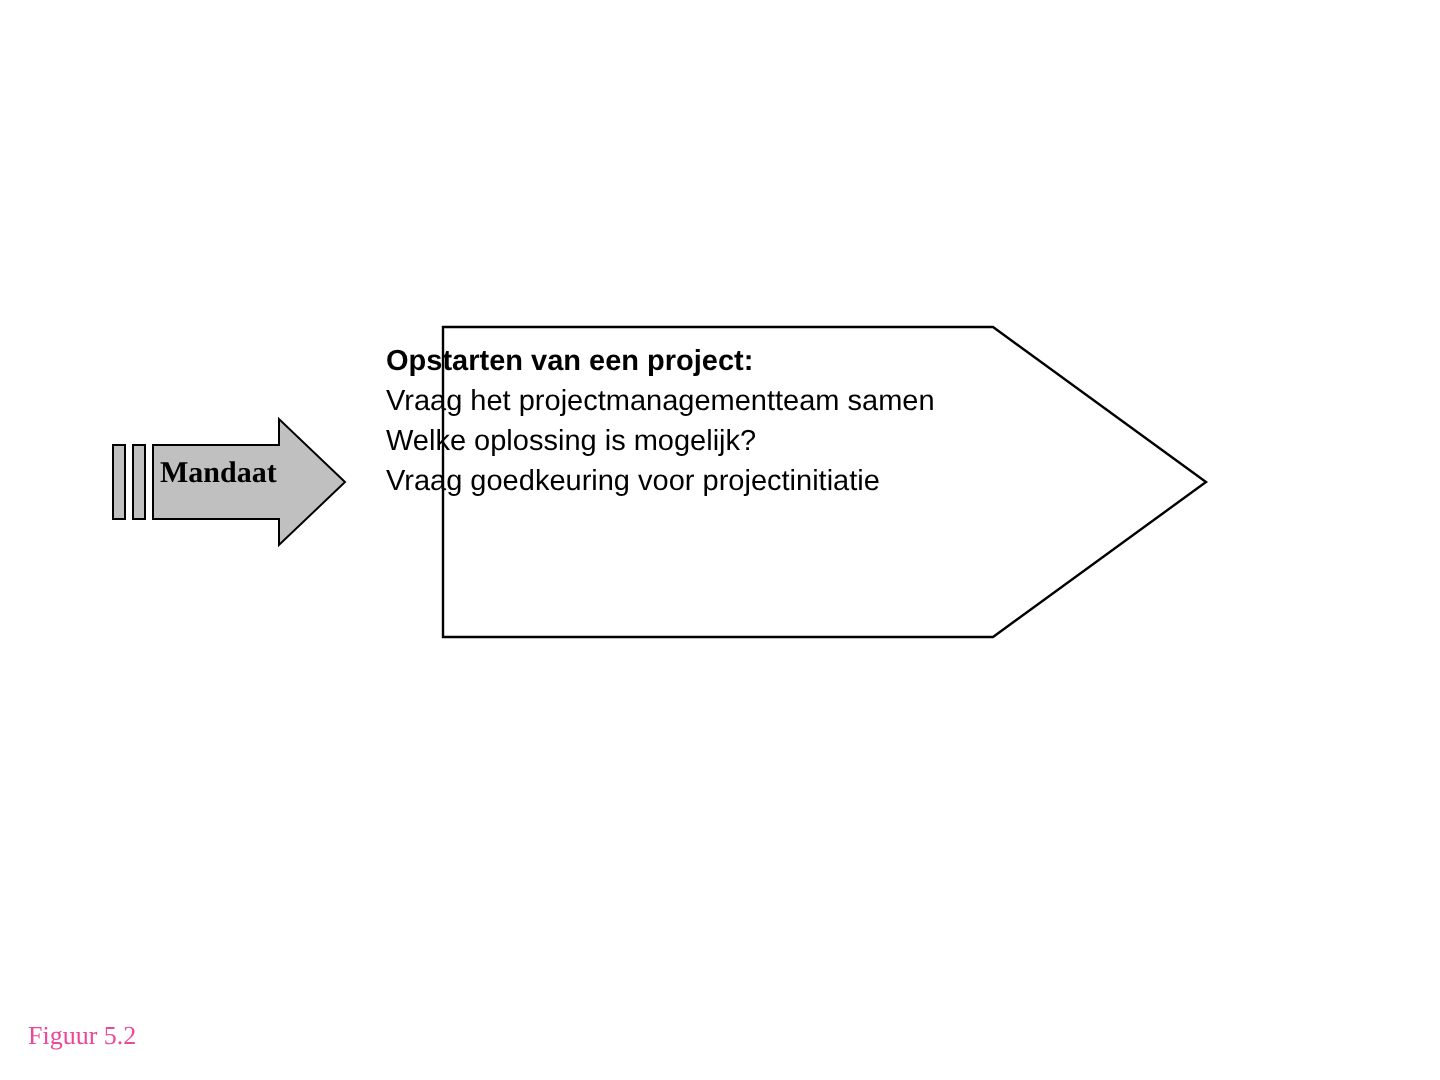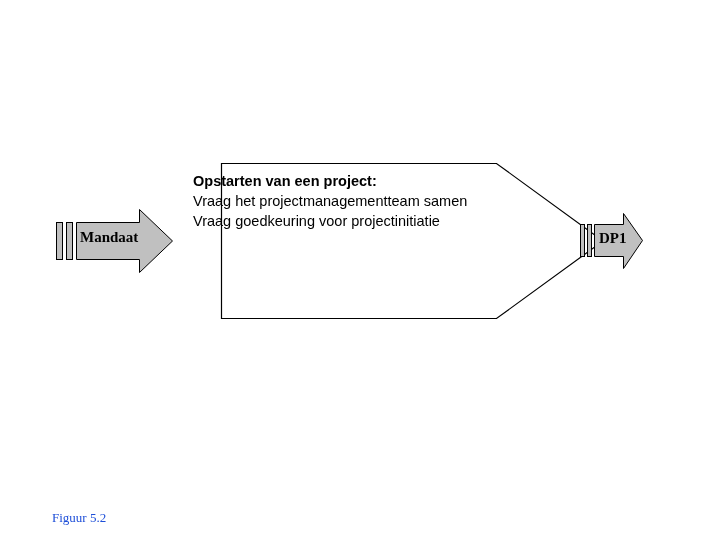--- a/index.html
+++ b/index.html
@@ -84,23 +84,22 @@
     font-weight: bold;
   }
 
   
   #caption {
     position: absolute;
     left: 14px;
     top: 510px;
     font-family: "Liberation Serif", serif;
     font-size: 13px;
-    color: #1d4ed8;
+    color: #ec4899;
     white-space: nowrap;
-    margin-left: 38px;
   }
 </style>
 </head>
 <body>
 
 <div id="canvas">
 
   <div class="arrow-block" id="mandaat-arrow-block">
     <svg class="arrow-svg" width="118" height="66" viewBox="0 0 118 66">
 
@@ -113,28 +112,21 @@
     <span class="arrow-label" id="mandaat-label">Mandaat</span>
   </div>
 
   <div id="process-block">
     <svg class="arrow-svg" width="386" height="162" viewBox="0 0 386 162">
       <polygon points="1.5,3.5 276.5,3.5 383,81 276.5,158.5 1.5,158.5" fill="#ffffff" stroke="#000000" stroke-width="1.2" stroke-linejoin="miter"></polygon>
     </svg>
     <div id="process-text">
       <div class="proc-line heading">Opstarten van een project:</div>
       <div class="proc-line">Vraag het projectmanagementteam samen</div>
+      <div class="proc-line">Welke oplossing is mogelijk?</div>
       <div class="proc-line">Vraag goedkeuring voor projectinitiatie</div>
     </div>
   </div>
 
-  <div class="arrow-block" id="dp1-arrow-block">
-    <svg class="arrow-svg" width="64" height="58" viewBox="0 0 64 58">
-      <rect x="0.5" y="12.5" width="4" height="32" fill="#c0c0c0" stroke="#000000" stroke-width="1"></rect>
-      <rect x="7.5" y="12.5" width="4" height="32" fill="#c0c0c0" stroke="#000000" stroke-width="1"></rect>
-      <polygon points="14.5,12.5 43.5,12.5 43.5,1.5 62.5,28.5 43.5,56.5 43.5,44.5 14.5,44.5" fill="#c0c0c0" stroke="#000000" stroke-width="1" stroke-linejoin="miter"></polygon>
-    </svg>
-    <span class="arrow-label" id="dp1-label">DP1</span>
-  </div>
 
   <div id="caption">Figuur 5.2</div>
 
 </div>
 
 </body></html>

